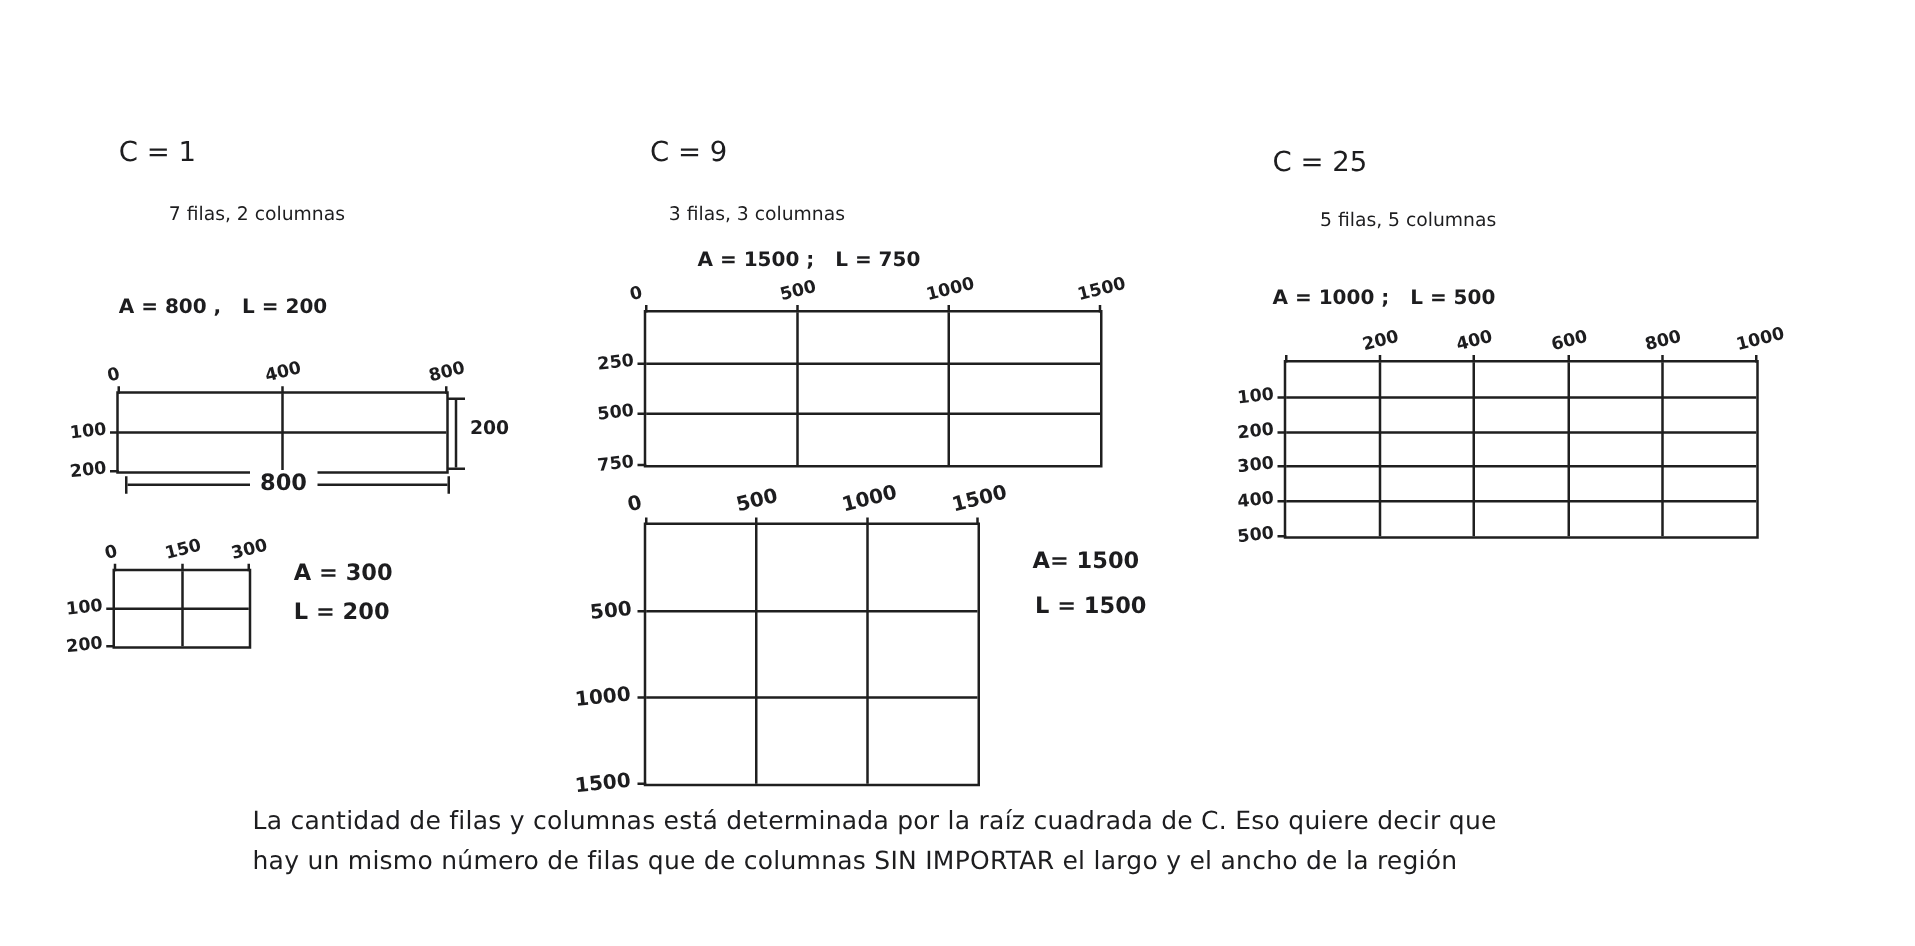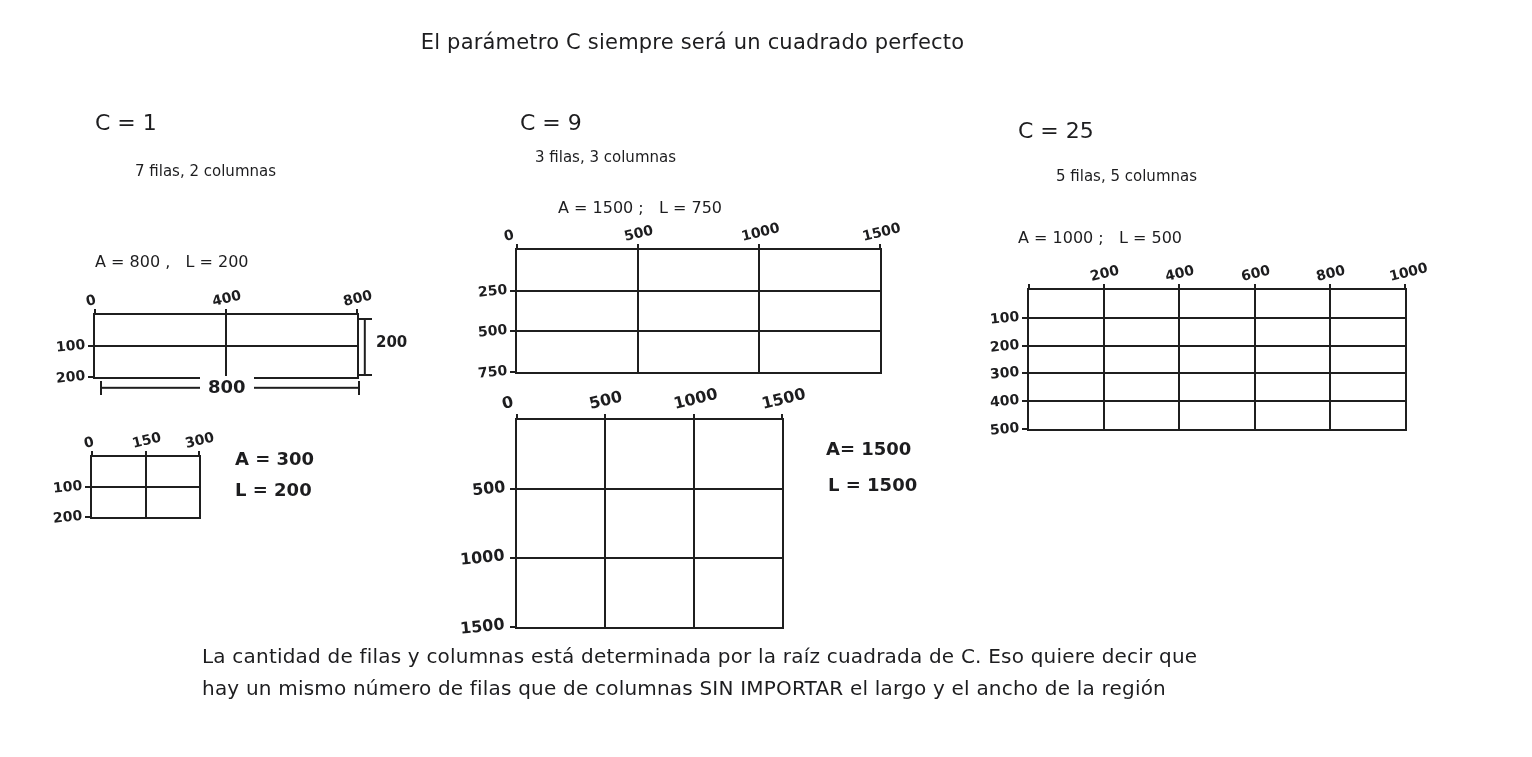--- a/index.html
+++ b/index.html
@@ -6,21 +6,21 @@
   .canvas {
     position:relative; width:1532px; height:757px; background:#ffffff;
     font-family:"DejaVu Sans", sans-serif; color:#1d1d1f; overflow:hidden;
   }
   .title {
     position:absolute; left:0; top:30px; width:1385px; text-align:center;
     font-size:21px; letter-spacing:0.2px;
   }
   .c-label   { position:absolute; font-size:22px; font-weight:500; white-space:pre; }
   .dims-label{ position:absolute; font-size:15px; white-space:pre; }
-  .params-label { position:absolute; font-size:16px; font-weight:400; white-space:pre; }
+  .params-label { position:absolute; font-size:16px; font-weight:700; white-space:pre; }
   .annot { position:absolute; font-size:18px; font-weight:700; white-space:pre; }
 
   .sketch-grid { position:absolute; border:2.4px solid #1f1f1f; }
   .vline { position:absolute; top:0; bottom:0; width:2px; background:#1f1f1f; transform:translateX(-50%); }
   .hline { position:absolute; left:0; right:0; height:2px; background:#1f1f1f; transform:translateY(-50%); }
   .tick-top  { position:absolute; width:2px; height:6px; background:#1f1f1f; bottom:100%; transform:translateX(-50%); }
   .tick-left { position:absolute; height:2px; width:7px; background:#1f1f1f; right:100%; transform:translateY(-50%); }
 
   .tt { position:absolute; bottom:calc(100% + 6px); font-size:14px; font-weight:700;
         transform:translateX(-40%) rotate(-14deg); transform-origin:left bottom; white-space:nowrap; }
@@ -38,25 +38,24 @@
   .dim-label { position:absolute; font-size:15px; font-weight:700; white-space:nowrap; }
   .dim-label.on-line { background:#ffffff; padding:0 8px; font-size:18px; }
 
   .footer-line { position:absolute; font-size:20px; letter-spacing:0.2px; white-space:pre; }
 </style>
 </head>
 <body>
 
 <div class="canvas">
 
-  <div class="title">El parámetro C siempre será un cuadrado perfecto</div>
 
   <div class="c-label" style="left:95px;top:110px">C = 1</div>
   <div class="dims-label" style="left:135px;top:162px">7 filas, 2 columnas</div>
-  <div class="params-label" style="left:95px;top:252px">A = 800 ,   L = 200</div>
+  <div class="params-label" style="left:95px;top:235px">A = 800 ,   L = 200</div>
 
   <div class="sketch-grid" style="left:93px;top:313px;width:262px;height:62px">
     <span class="tt" style="left:-1%">0</span>
     <span class="tt" style="left:50%">400</span>
     <span class="tt" style="left:100%">800</span>
     <span class="lt" style="top:50%">100</span>
     <span class="lt" style="top:100%">200</span>
   <div class="vline" style="left: 50%;"></div>
       <div class="hline" style="top: 50%;"></div>
       <div class="tick-top" style="left: 0%;"></div>
@@ -83,21 +82,21 @@
       <div class="tick-top" style="left: 0%;"></div>
       <div class="tick-top" style="left: 50%;"></div>
       <div class="tick-top" style="left: 100%;"></div>
       <div class="tick-left" style="top: 50%;"></div>
       <div class="tick-left" style="top: 100%;"></div>
     </div>
   <span class="annot" style="left:235px;top:448px">A = 300</span>
   <span class="annot" style="left:235px;top:479px">L = 200</span>
 
   <div class="c-label" style="left:520px;top:110px">C = 9</div>
-  <div class="dims-label" style="left:535px;top:148px">3 filas, 3 columnas</div>
+  <div class="dims-label" style="left:535px;top:162px">3 filas, 3 columnas</div>
   <div class="params-label" style="left:558px;top:198px">A = 1500 ;   L = 750</div>
 
   <div class="sketch-grid" style="left:515px;top:248px;width:363px;height:122px">
     <span class="tt" style="left:-2%">0</span>
     <span class="tt" style="left:33.3%">500</span>
     <span class="tt" style="left:66.7%">1000</span>
     <span class="tt" style="left:100%">1500</span>
     <span class="lt" style="top:33.3%">250</span>
     <span class="lt" style="top:66.7%">500</span>
     <span class="lt" style="top:100%">750</span>

